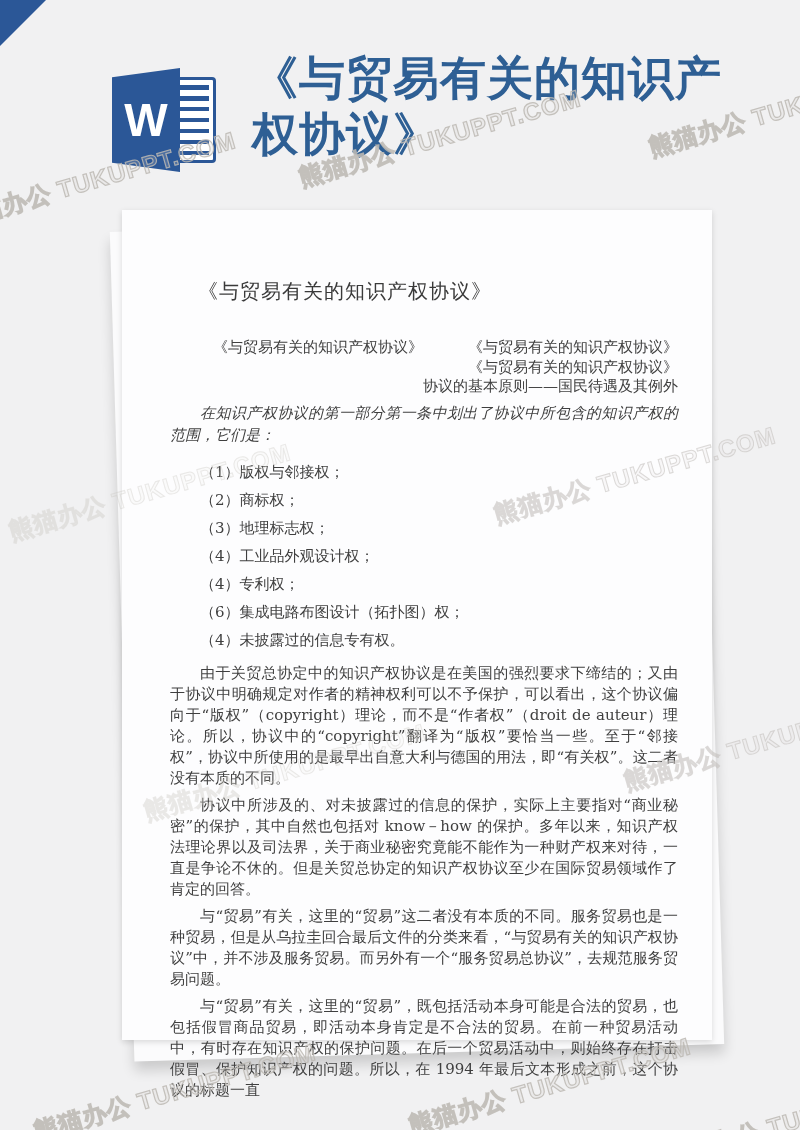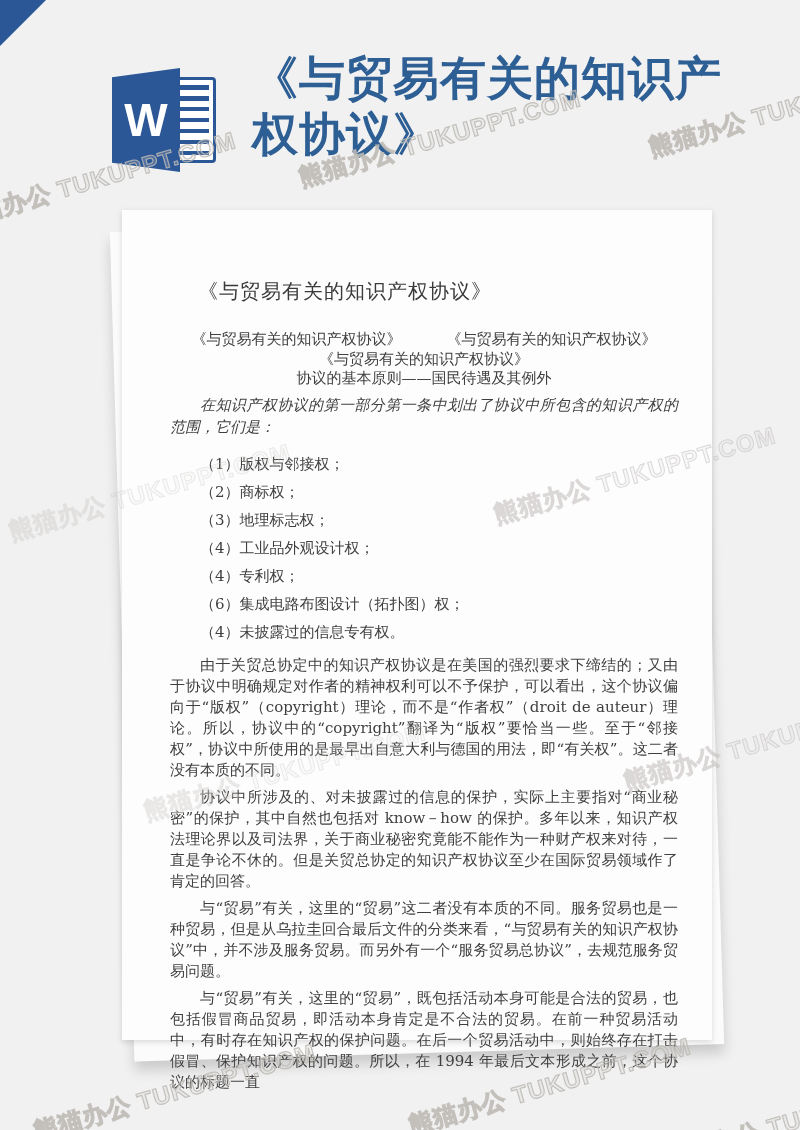--- a/index.html
+++ b/index.html
@@ -59,21 +59,21 @@
     box-shadow: 0 2px 6px rgba(0,0,0,0.14);
     z-index: 2;
     padding: 0 34px 0 48px;
     color: #3f3f3f;
     font-size: 15px;
   }
   .doc-heading {
     margin-top: 66px; margin-left: 28px;
     font-size: 20px; line-height: 30px; color: #3a3a3a; letter-spacing: 1px;
   }
-  .subtitle-block { margin-top: 24px; text-align: center; line-height: 19.5px; color: #404040; }
+  .subtitle-block { margin-top: 32px; text-align: right; line-height: 19.5px; color: #404040; }
   .intro-para { margin-top: 5px; text-indent: 2em; line-height: 22px; text-align: justify; font-style: italic; }
   .rights-list { margin-top: 16px; }
   .rights-list .list-item { padding-left: 2em; line-height: 21px; margin-bottom: 7px; }
   .body-para { margin-top: 6px; text-indent: 2em; line-height: 21px; text-align: justify; }
   .body-para.first { margin-top: 12px; }
   
   .wm-layer { position: absolute; left: 0; top: 0; width: 800px; height: 1130px; z-index: 5; pointer-events: none; }
   .wm {
     position: absolute;
     font-family: "Liberation Sans", sans-serif;

